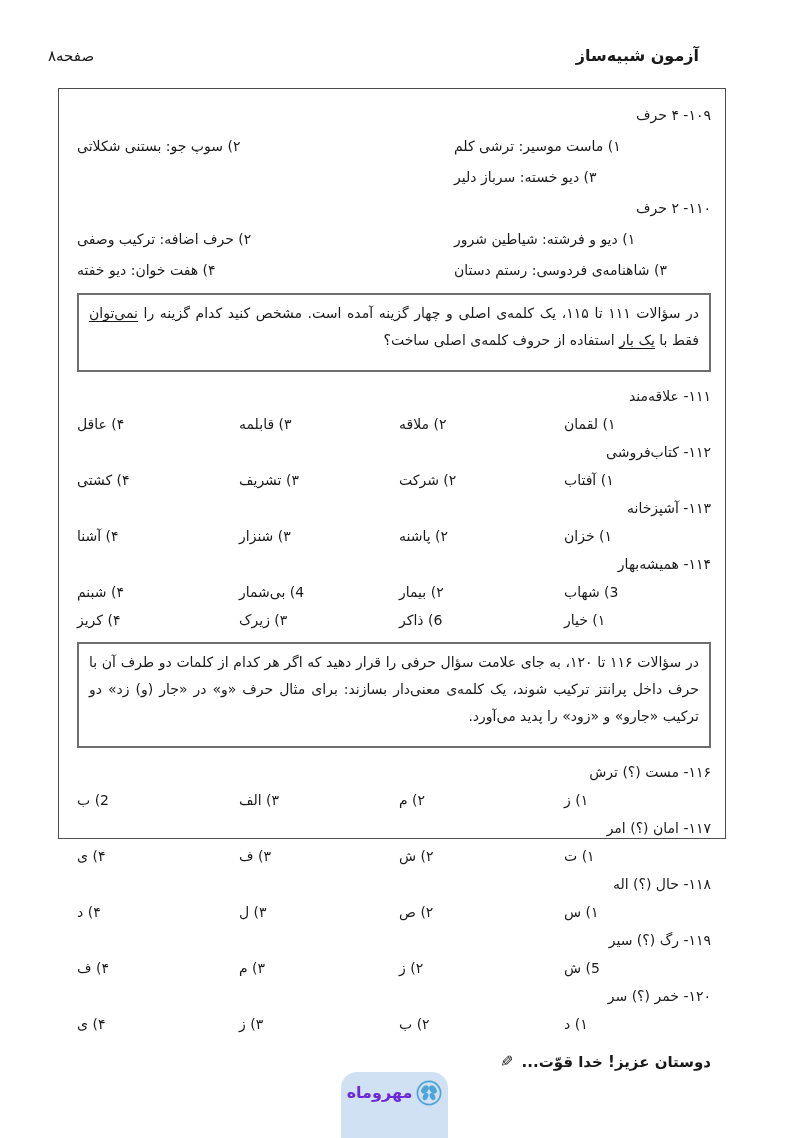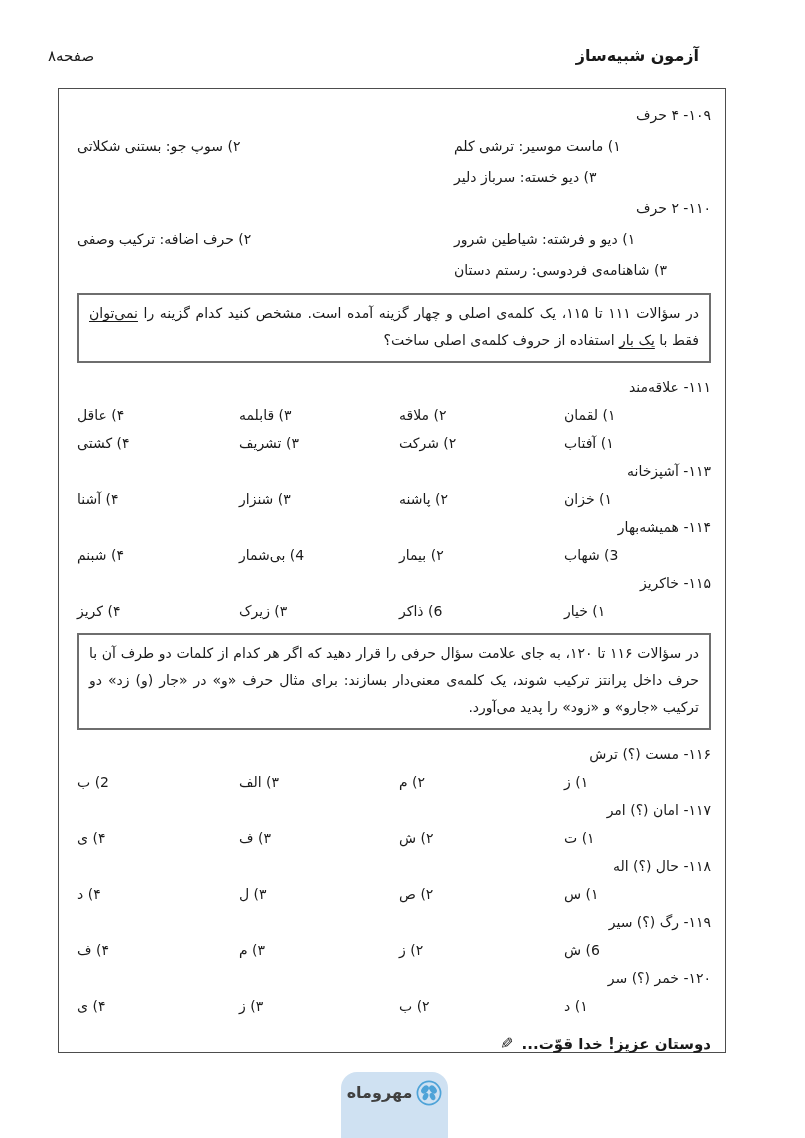--- a/index.html
+++ b/index.html
@@ -9,46 +9,46 @@
     position:relative; width:805px; height:1138px; background:#fff;
     overflow:hidden; direction:rtl;
   }
   .header-title {
     position:absolute; top:46px; right:106px; font-weight:bold; font-size:16px;
   }
   .header-page {
     position:absolute; top:47px; left:48px; font-weight:normal; font-size:15px;
   }
   .main-box {
-    position:absolute; top:88px; left:58px; width:668px; height:965px;
+    position:absolute; top:88px; left:58px; width:668px; height:751px;
     border:1px solid #4d4d4d; padding:10px 14px 0 18px; font-size:14px;
   }
   .line { display:flex; align-items:center; }
   .sec1 .line { height:31px; }
   .sec2 .line, .sec3 .line { height:28px; }
   .q-title { display:block; }
   .opts4 { display:grid; grid-template-columns:147px 165px 160px 1fr; width:100%; }
   .opts2 { display:grid; grid-template-columns:257px 1fr; width:100%; }
   .opt { text-align:left; white-space:nowrap; }
   .inst {
-    border:2px solid #6e6e6e; padding:5px 10px 7px 10px; margin:8px 0 10px 0;
+    border:2px solid #6e6e6e; padding:5px 10px 16px 10px; margin:8px 0 10px 0;
     line-height:27px; text-align:justify; font-size:14px;
   }
   .inst .u { text-decoration:underline; text-underline-offset:3px; }
   .farewell {
     margin-top:14px; font-weight:bold; font-size:15px;
     display:flex; align-items:center; gap:8px;
   }
   .pen { display:inline-block; transform:scaleX(-1); font-weight:normal; font-size:16px; }
   .logo-box {
     position:absolute; top:1072px; left:341px; width:107px; height:80px;
     background:#cfe1f2; border-radius:16px; display:flex; align-items:flex-start;
     justify-content:center; padding-top:8px; gap:4px; direction:rtl;
   }
-  .logo-text { color:#404040; font-weight:bold; font-size:16px; line-height:26px; }
+  .logo-text { color:#6d28d9; font-weight:bold; font-size:16px; line-height:26px; }
   .butterfly { width:26px; height:26px; }
 </style>
 </head>
 <body>
 
 <div class="page">
 
   <span class="header-title">آزمون شبیه‌ساز</span>
   <span class="header-page">صفحه۸</span>
 
@@ -68,38 +68,42 @@
 
       <div class="line">
           <span class="q-title">۱۱۰- ۲ حرف</span>
         </div>
       <div class="line opts2">
         <span class="opt">۱) دیو و فرشته: شیاطین شرور</span>
         <span class="opt">۲) حرف اضافه: ترکیب وصفی</span>
       </div>
       <div class="line opts2">
         <span class="opt">۳) شاهنامه‌ی فردوسی: رستم دستان</span>
+        <span class="opt">۴) هفت خوان: دیو خفته</span>
       </div>
     </div>
 
     <div class="inst">
       <span>در سؤالات ۱۱۱ تا ۱۱۵، یک کلمه‌ی اصلی و چهار گزینه آمده است. مشخص کنید کدام گزینه را </span><span class="u">نمی‌توان</span><span> فقط با </span><span class="u">یک بار</span><span> استفاده از حروف کلمه‌ی اصلی ساخت؟</span>
     </div>
 
     <div class="sec2">
       <div class="line">
           <span class="q-title">۱۱۱- علاقه‌مند</span>
         </div>
       <div class="line opts4">
         <span class="opt">۱) لقمان</span>
         <span class="opt">۲) ملاقه</span>
         <span class="opt">۳) قابلمه</span>
         <span class="opt">۴) عاقل</span>
       </div>
 
+      <div class="line">
+          <span class="q-title">۱۱۲- کتاب‌فروشی</span>
+        </div>
       <div class="line opts4">
         <span class="opt">۱) آفتاب</span>
         <span class="opt">۲) شرکت</span>
         <span class="opt">۳) تشریف</span>
         <span class="opt">۴) کشتی</span>
       </div>
 
       <div class="line">
           <span class="q-title">۱۱۳- آشپزخانه</span>
         </div>
@@ -113,23 +117,20 @@
       <div class="line">
           <span class="q-title">۱۱۴- همیشه‌بهار</span>
         </div>
       <div class="line opts4">
         <span class="opt">3) شهاب</span>
         <span class="opt">۲) بیمار</span>
         <span class="opt">4) بی‌شمار</span>
         <span class="opt">۴) شبنم</span>
       </div>
 
-      <div class="line">
-          <span class="q-title">۱۱۵- خاکریز</span>
-        </div>
       <div class="line opts4">
         <span class="opt">۱) خیار</span>
         <span class="opt">6) ذاکر</span>
         <span class="opt">۳) زیرک</span>
         <span class="opt">۴) کریز</span>
       </div>
     </div>
 
     <div class="inst">
       <span>در سؤالات ۱۱۶ تا ۱۲۰، به جای علامت سؤال حرفی را قرار دهید که اگر هر کدام از کلمات دو طرف آن با حرف داخل پرانتز ترکیب شوند، یک کلمه‌ی معنی‌دار بسازند: برای مثال حرف «و» در «جار (و) زد» دو ترکیب «جارو» و «زود» را پدید می‌آورد.</span>
@@ -163,21 +164,21 @@
         <span class="opt">۱) س</span>
         <span class="opt">۲) ص</span>
         <span class="opt">۳) ل</span>
         <span class="opt">۴) د</span>
       </div>
 
       <div class="line">
           <span class="q-title">۱۱۹- رگ (؟) سیر</span>
         </div>
       <div class="line opts4">
-        <span class="opt">6) ش</span>
+        <span class="opt">5) ش</span>
         <span class="opt">۲) ز</span>
         <span class="opt">۳) م</span>
         <span class="opt">۴) ف</span>
       </div>
 
       <div class="line">
           <span class="q-title">۱۲۰- خمر (؟) سر</span>
         </div>
       <div class="line opts4">
         <span class="opt">۱) د</span>

